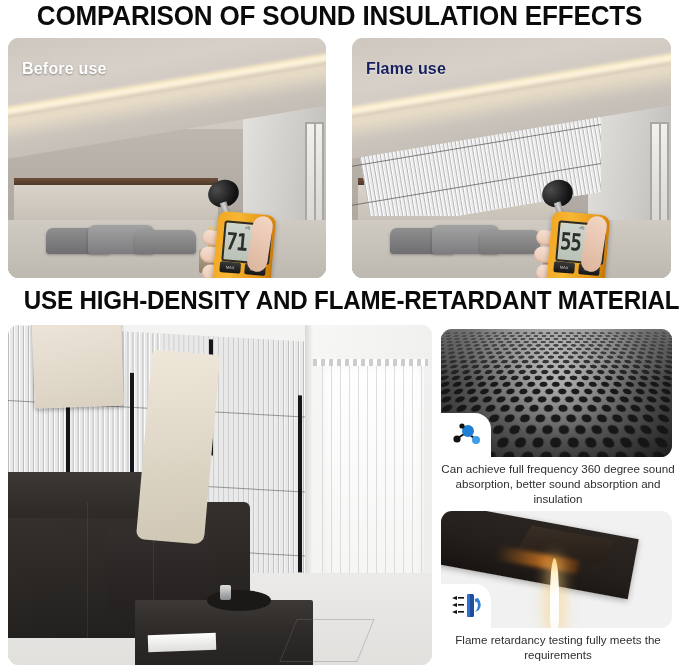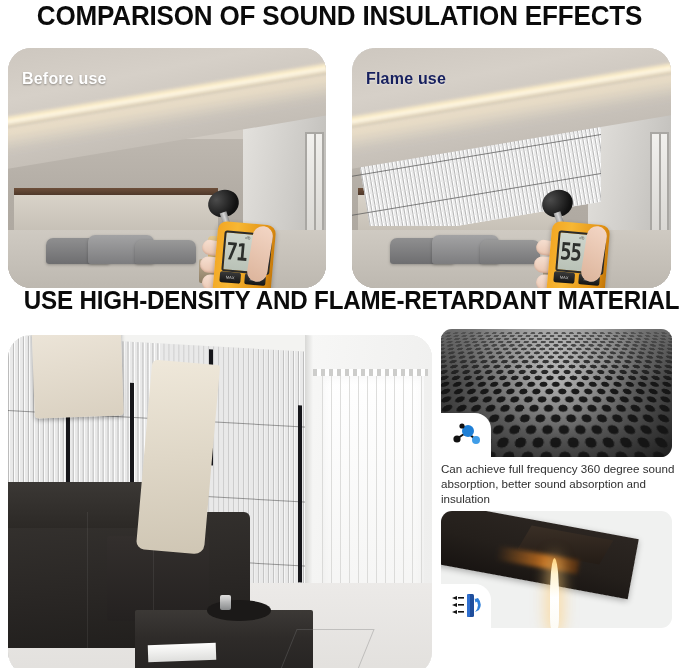--- a/index.html
+++ b/index.html
@@ -15,21 +15,21 @@
     position:absolute;left:0;width:679px;text-align:center;
     font-family:"Liberation Sans Narrow","Liberation Sans",sans-serif;
     font-weight:900;color:#0b0b0b;letter-spacing:-0.2px;
     transform:scaleX(0.93);transform-origin:center;
     white-space:nowrap;
   }
   #h1{top:0px;font-size:28px;line-height:32px;}
   #h2{top:285px;font-size:26px;line-height:30px;}
 
   
-  .card{position:absolute;border-radius:23px;overflow:hidden;background:#ddd;margin-top:10px;}
+  .card{position:absolute;border-radius:11px;overflow:hidden;background:#ddd;}
 
   
   #before{left:8px;top:38px;width:318px;height:240px;}
   #after {left:352px;top:38px;width:319px;height:240px;}
 
   .room-top{position:absolute;inset:0;background:#cfc9c1;}
   
   .ceil{
     position:absolute;left:-8%;top:-26%;width:125%;height:78%;
     background:linear-gradient(178deg,#b9b3ab 0%,#cdc7bf 34%,#d6d0c8 60%,#c3bdb5 100%);
@@ -328,21 +328,21 @@
     box-shadow:0 0 14px 5px rgba(255,205,120,.55);
   }
 
   .badge{
     position:absolute;left:0;bottom:0;width:50px;height:44px;
     background:#ffffff;border-top-right-radius:16px;
     display:flex;align-items:center;justify-content:center;
   }
   .caption{
     position:absolute;left:441px;width:234px;
-    font-size:11.6px;line-height:15.2px;color:#2f2f2f;
+    font-size:11.6px;line-height:15.2px;color:#2f2f2f;text-align:center;
   }
   #cap1{top:461px;}
   #cap2{top:632px;}
 </style>
 </head>
 <body>
 
 <div class="page">
 
   <div class="heading" id="h1">COMPARISON OF SOUND INSULATION EFFECTS</div>
@@ -521,14 +521,15 @@
         <rect x="8" y="11" width="6" height="1.6"></rect>
         <polygon points="2,19 7,17 7,21"></polygon>
         <rect x="8" y="18" width="6" height="1.6"></rect>
       </g>
       <rect x="17" y="1" width="7" height="23" rx="1.5" fill="#1f4e9c"></rect>
       <rect x="17" y="1" width="3" height="23" rx="1.5" fill="#2f6fd0"></rect>
       <path d="M25 6 q6 6 0 13 l4 -2 q4 -6 -1 -12 z" fill="#2f7fd8"></path>
       <path d="M24.5 5.5 l1 4 l3.5 -2 z" fill="#2f7fd8"></path>
     </svg>
   </div>
+  <div class="caption" id="cap2">Flame retardancy testing fully meets the requirements</div>
 
 </div>
 
 </body></html>

